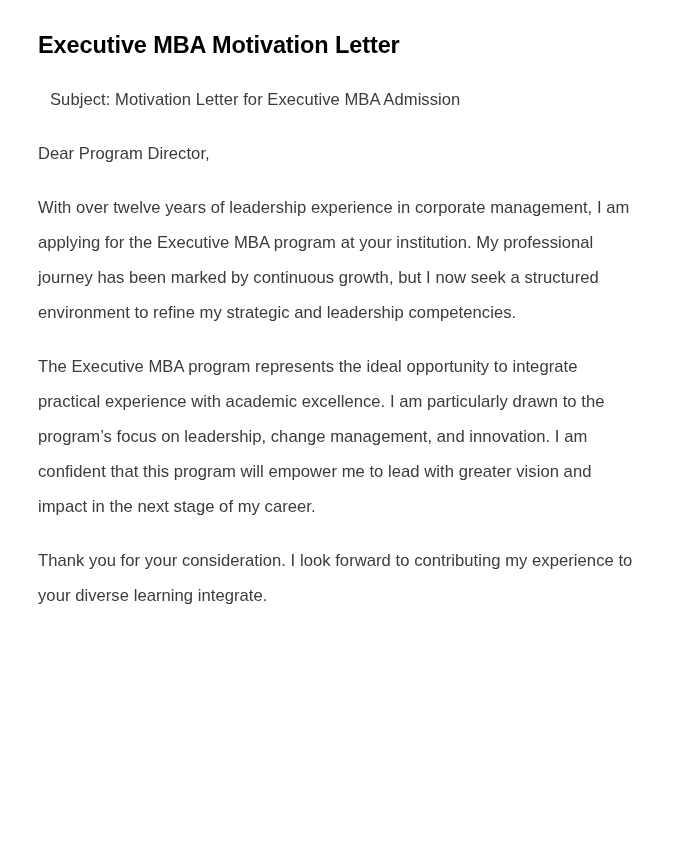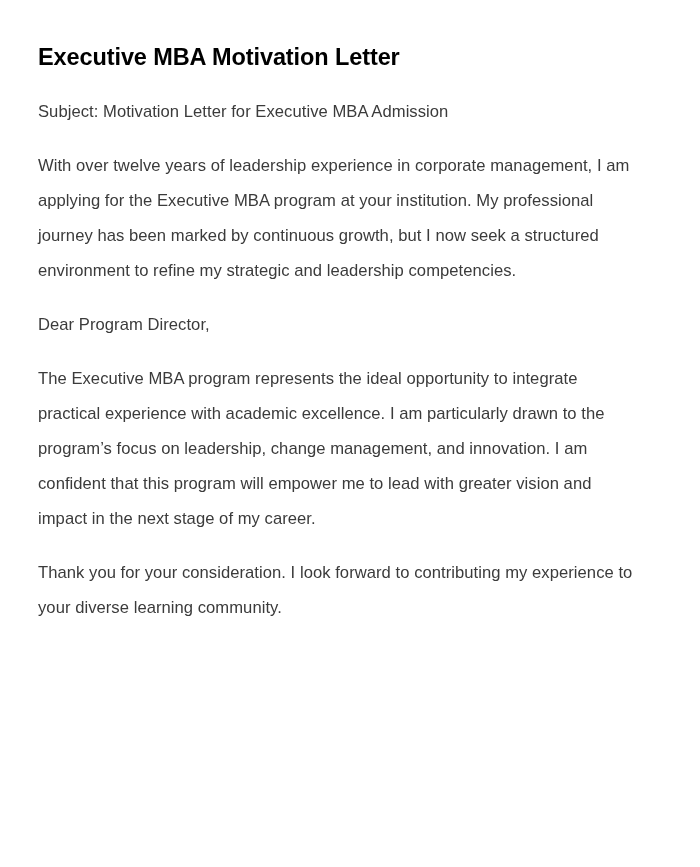--- a/index.html
+++ b/index.html
@@ -14,21 +14,21 @@
     font-family: "Liberation Sans", sans-serif;
     -webkit-font-smoothing: antialiased;
     overflow: hidden;
   }
 
   .letter-page {
     box-sizing: border-box;
     width: 700px;
     height: 867px;
     background: #ffffff;
-    padding: 36px 40px 0 38px;
+    padding: 24px 40px 0 38px;
   }
 
   .letter-title {
     margin: 0 0 0 0;
     padding-top: 4px;
     font-size: 23.5px;
     line-height: 34px;
     font-weight: bold;
     color: #000000;
     letter-spacing: -0.1px;
@@ -41,38 +41,38 @@
   .letter-paragraph {
     margin: 0;
     padding: 0;
     font-size: 16.6px;
     line-height: 35px;
     font-weight: normal;
     color: #3b3b3b;
     letter-spacing: 0.05px;
   }
 
-  .letter-paragraph.gap-subject { margin-top: 20px; }
+  .letter-paragraph.gap-subject { margin-top: 20px; margin-left: 12px; }
   .letter-paragraph.gap-block   { margin-top: 19px; }
 </style>
 </head>
 <body>
 
 <div class="letter-page">
 
   <h1 class="letter-title">Executive MBA Motivation Letter</h1>
 
   <div class="letter-body">
 
     <p class="letter-paragraph gap-subject">Subject: Motivation Letter for Executive MBA Admission</p>
 
+    <p class="letter-paragraph gap-block">Dear Program Director,</p>
+
     <p class="letter-paragraph gap-block">With over twelve years of leadership experience in corporate management, I am applying for the Executive MBA program at your institution. My professional journey has been marked by continuous growth, but I now seek a structured environment to refine my strategic and leadership competencies.</p>
-
-    <p class="letter-paragraph gap-block">Dear Program Director,</p>
 
     <p class="letter-paragraph gap-block">The Executive MBA program represents the ideal opportunity to integrate practical experience with academic excellence. I am particularly drawn to the program’s focus on leadership, change management, and innovation. I am confident that this program will empower me to lead with greater vision and impact in the next stage of my career.</p>
 
-    <p class="letter-paragraph gap-block">Thank you for your consideration. I look forward to contributing my experience to your diverse learning community.</p>
+    <p class="letter-paragraph gap-block">Thank you for your consideration. I look forward to contributing my experience to your diverse learning integrate.</p>
 
 
 
   </div>
 </div>
 
 </body></html>

